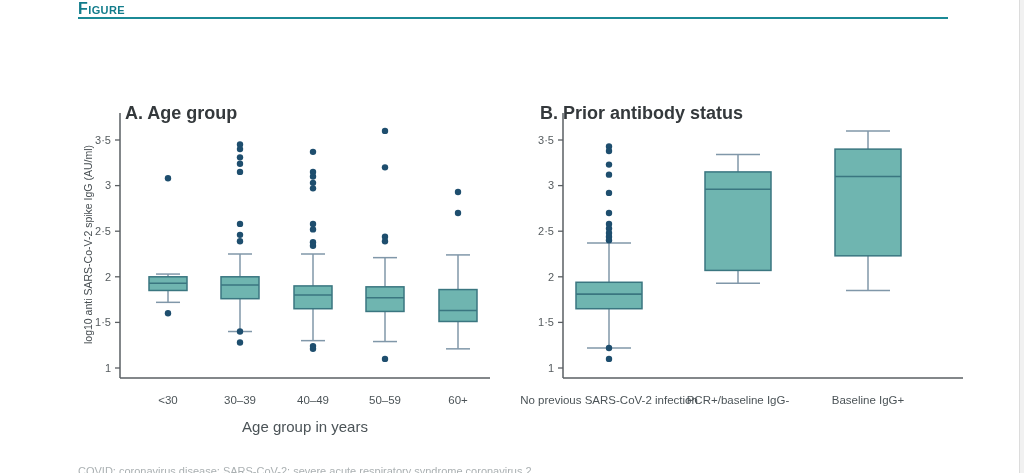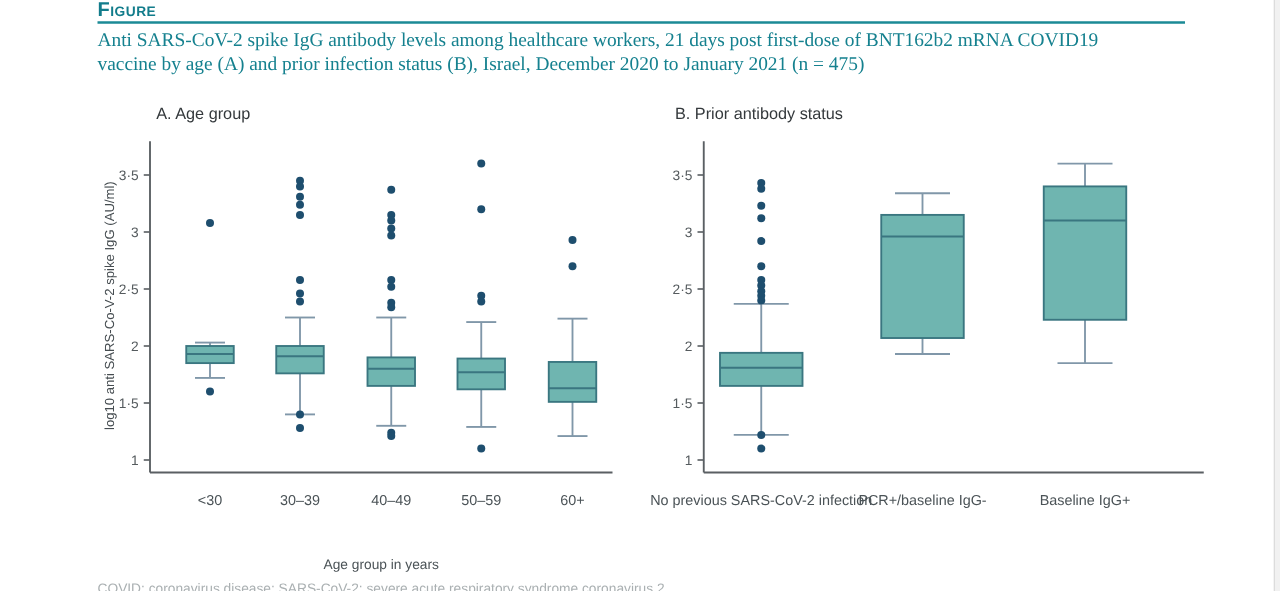--- a/index.html
+++ b/index.html
@@ -3,44 +3,43 @@
 <meta charset="utf-8">
 <style>
   html,body{margin:0;padding:0;background:#fff;}
   .page{position:relative;width:1024px;height:473px;overflow:hidden;background:#ffffff;
         font-family:"Liberation Sans",sans-serif;}
   .figure-label{position:absolute;left:78px;top:0px;color:#127c8b;font-weight:700;
         font-size:16px;font-variant:small-caps;letter-spacing:.4px;}
   .title-rule{position:absolute;left:78px;top:17px;width:870px;height:2px;background:#1b8a96;}
   .fig-title{position:absolute;left:78px;top:23px;width:848px;
         font-family:"Liberation Serif",serif;font-size:15.5px;line-height:1.25;color:#15818f;}
-  .panel-title{position:absolute;font-size:13px;font-weight:400;color:#34393c;}
+  .panel-title{position:absolute;font-size:18px;font-weight:700;color:#34393c;margin-top:20px;}
   .panel-title.pa{left:125px;top:83px;}
   .panel-title.pb{left:540px;top:83px;}
   .ylab{position:absolute;left:82px;top:108px;height:274px;width:16px;
         writing-mode:vertical-rl;transform:rotate(180deg);font-size:10.5px;color:#454c50;
         text-align:center;white-space:nowrap;}
   .xlab-a{position:absolute;left:120px;top:418px;width:370px;text-align:center;
-        font-size:11px;color:#4b5357;margin-top:28px;}
+        font-size:15px;color:#4b5357;}
   .footnote{position:absolute;left:78px;top:465px;font-size:11px;color:#aab0b2;white-space:nowrap;}
   .page-edge{position:absolute;left:1019px;top:0;width:5px;height:473px;
         background:#f1f1f1;border-left:1px solid #dcdcdc;}
   svg.plot{position:absolute;left:0;top:0;}
   svg text{font-family:"Liberation Sans",sans-serif;}
   .ytick-label{font-size:11px;fill:#555b5e;}
   .xcat-label{font-size:11.5px;fill:#4b5357;}
 </style>
 </head>
 <body>
 
 <div class="page">
 
   <div class="figure-label">Figure</div>
   <div class="title-rule"></div>
-  <div class="fig-title">Anti SARS-CoV-2 spike IgG antibody levels among healthcare workers, 21 days post first-dose of BNT162b2 mRNA COVID19 vaccine by age (A) and prior infection status (B), Israel, December 2020 to January 2021 (n = 475)</div>
 
   <div class="panel-title pa">A. Age group</div>
   <div class="panel-title pb">B. Prior antibody status</div>
 
   <div class="ylab">log10 anti SARS-Co-V-2 spike IgG (AU/ml)</div>
 
   <svg class="plot" id="plot-canvas" width="1024" height="473" viewBox="0 0 1024 473">
       <g>
         <line x1="120" y1="113" x2="120" y2="378" stroke="#5a5f63" stroke-width="1.5"></line>
         <line x1="120" y1="378" x2="490" y2="378" stroke="#5a5f63" stroke-width="1.5"></line>

